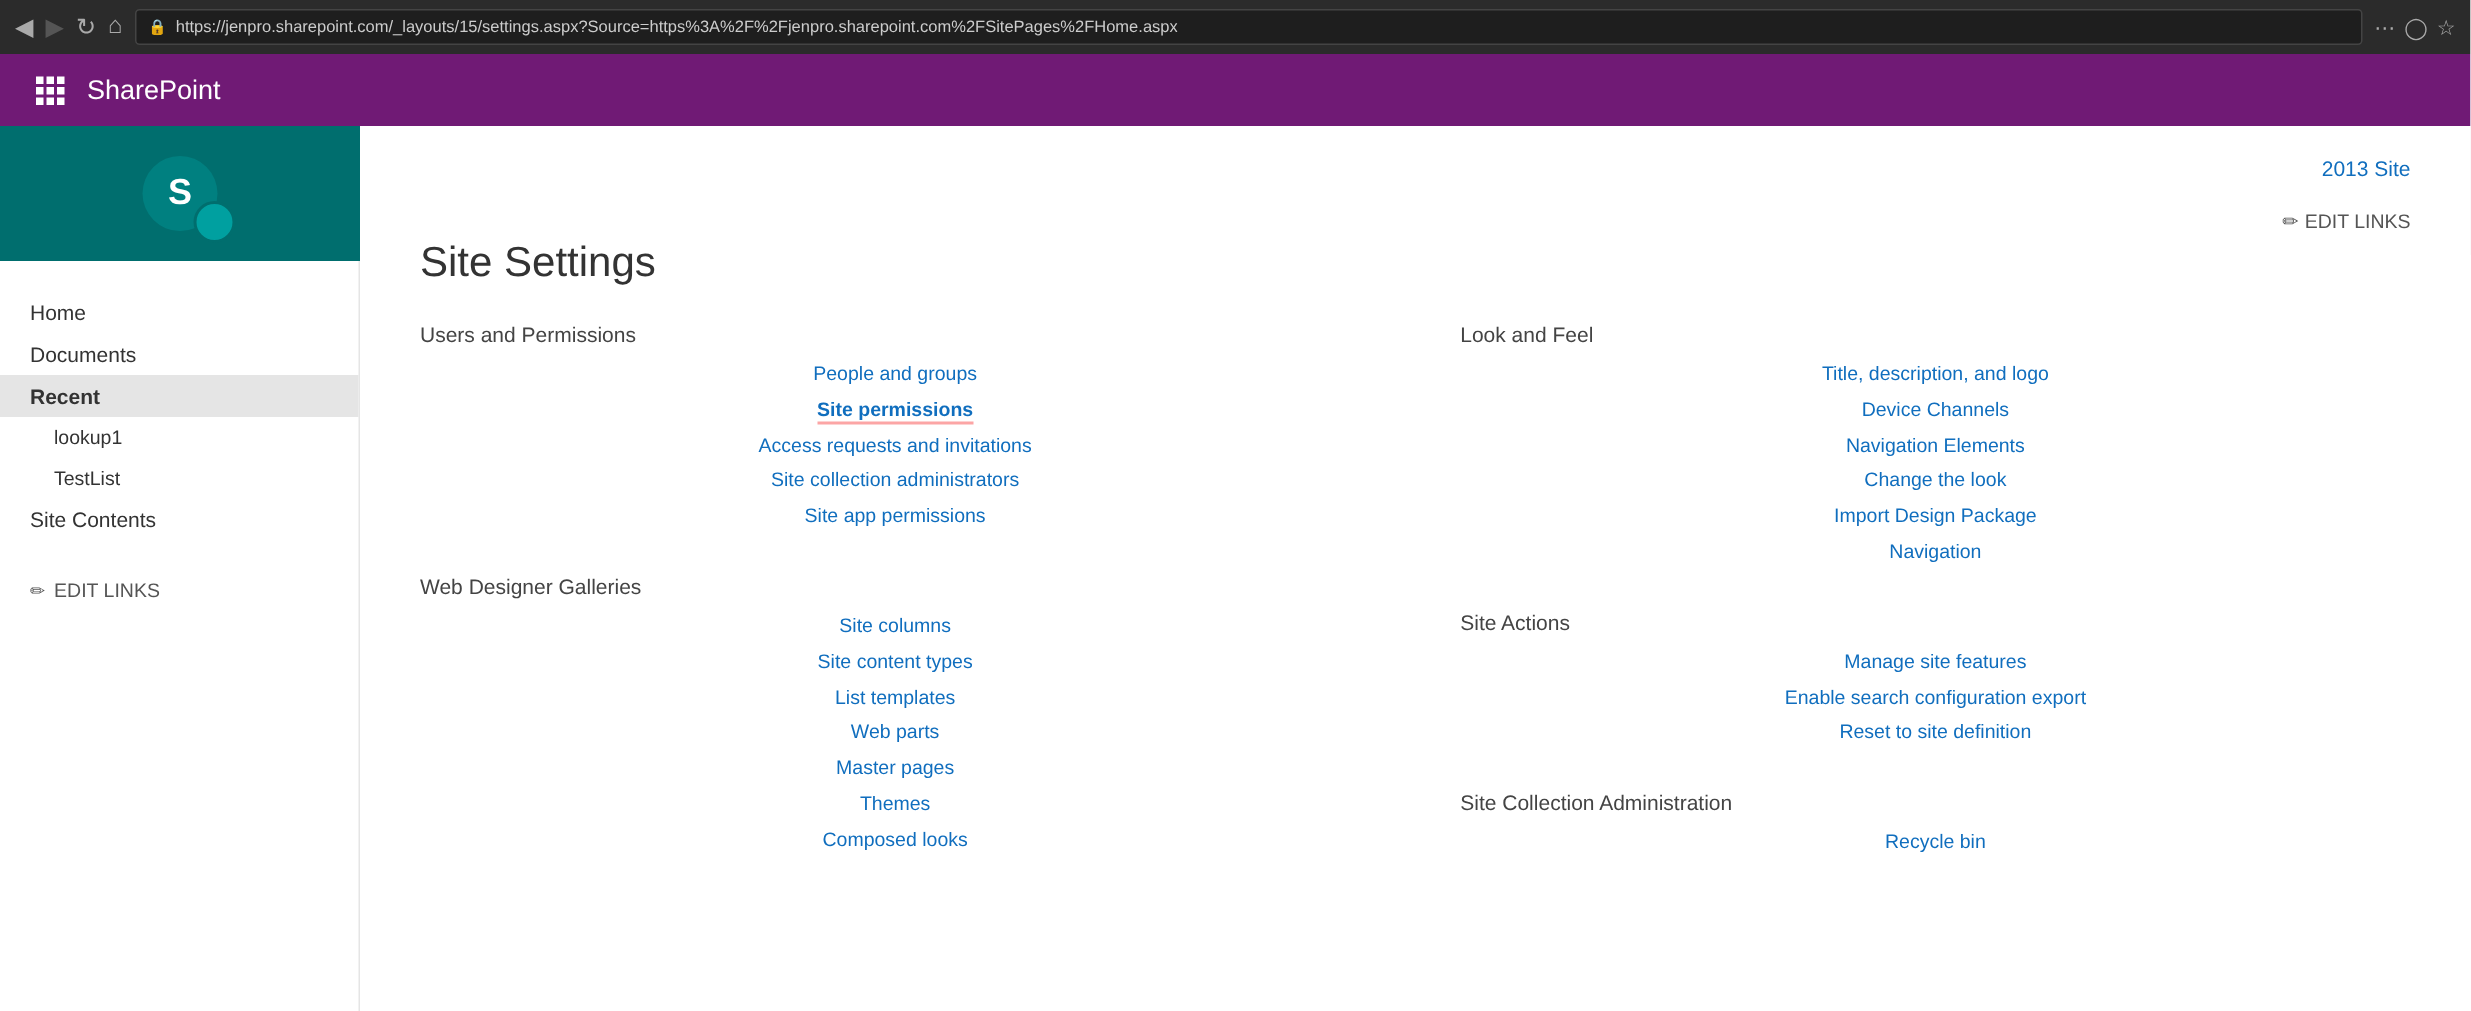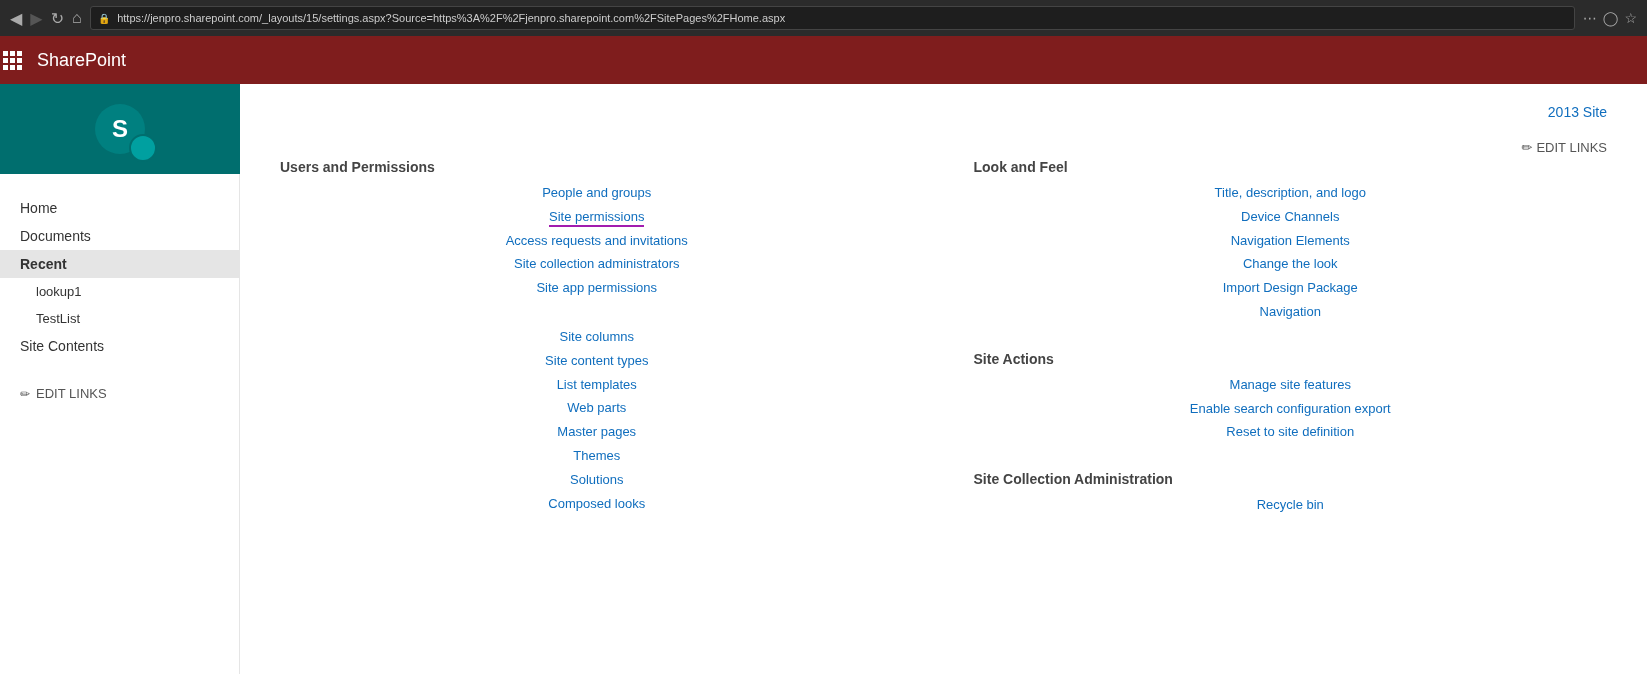--- a/index.html
+++ b/index.html
@@ -25,25 +25,25 @@
       padding: 0 8px;
       color: #ccc;
       font-size: 11px;
       gap: 6px;
     }
     .security-icon { color: #5cb85c; font-size: 10px; }
     .browser-actions { display: flex; gap: 6px; align-items: center; }
 
     
     .app-bar {
-      background: #7f1d1d;
+      background: #701a75;
       height: 48px;
       display: flex;
       align-items: center;
-      padding: 0 3px;
+      padding: 0 24px;
       gap: 16px;
     }
     .app-name {
       color: #fff;
       font-size: 18px;
       font-weight: 300;
     }
 
     
     .page-container {
@@ -157,40 +157,41 @@
       display: grid;
       grid-template-columns: 1fr 1fr;
       gap: 0 60px;
     }
 
     .settings-section {
       margin-bottom: 28px;
     }
     .section-title {
       font-size: 14px;
-      font-weight: 700;
+      font-weight: 400;
       color: #444;
       margin-bottom: 8px;
     }
     .section-links {
       list-style: none;
     }
     .section-links li {
       margin-bottom: 3px;
       text-align: center;
     }
     .section-links a {
       color: #106ebe;
       text-decoration: none;
       font-size: 13px;
       line-height: 1.6;
     }
     .underline-link {
-      border-bottom: 2px solid #a21caf;
+      border-bottom: 2px solid #fca5a5;
       padding-bottom: 1px;
+      font-weight: bold;
     }
   </style>
 </head>
 <body>
 
 <div class="browser-chrome">
   <div style="color:#aaa;font-size:16px;cursor:pointer;">◀</div>
   <div style="color:#555;font-size:16px;cursor:pointer;">▶</div>
   <div style="color:#aaa;font-size:16px;cursor:pointer;">↻</div>
   <div style="color:#aaa;font-size:16px;cursor:pointer;">⌂</div>
@@ -259,20 +260,21 @@
   </div>
 
   <div class="main-content">
     <div class="breadcrumb-area">
       <span class="site-breadcrumb">2013 Site</span>
       <div class="edit-links-header">
         <span>✏</span>
         <span>EDIT LINKS</span>
       </div>
     </div>
+    <h1 class="page-title">Site Settings</h1>
 
     <div class="settings-grid">
 
       <div>
 
         <div class="settings-section">
           <div class="section-title">Users and Permissions</div>
           <ul class="section-links">
             <li>
               <a href="#">People and groups</a>
@@ -288,43 +290,41 @@
             <li>
               <a href="#">Site collection administrators</a>
             </li>
             <li>
               <a href="#">Site app permissions</a>
             </li>
           </ul>
         </div>
 
         <div class="settings-section">
+          <div class="section-title">Web Designer Galleries</div>
           <ul class="section-links">
             <li>
               <a href="#">Site columns</a>
             </li>
             <li>
               <a href="#">Site content types</a>
             </li>
             <li>
               <a href="#">List templates</a>
             </li>
             <li>
               <a href="#">Web parts</a>
             </li>
             <li>
               <a href="#">Master pages</a>
             </li>
             <li>
               <a href="#">Themes</a>
             </li>
             <li>
-              <a href="#">Solutions</a>
-            </li>
-            <li>
               <a href="#">Composed looks</a>
             </li>
           </ul>
         </div>
       </div>
 
       <div>
 
         <div class="settings-section">
           <div class="section-title">Look and Feel</div>

